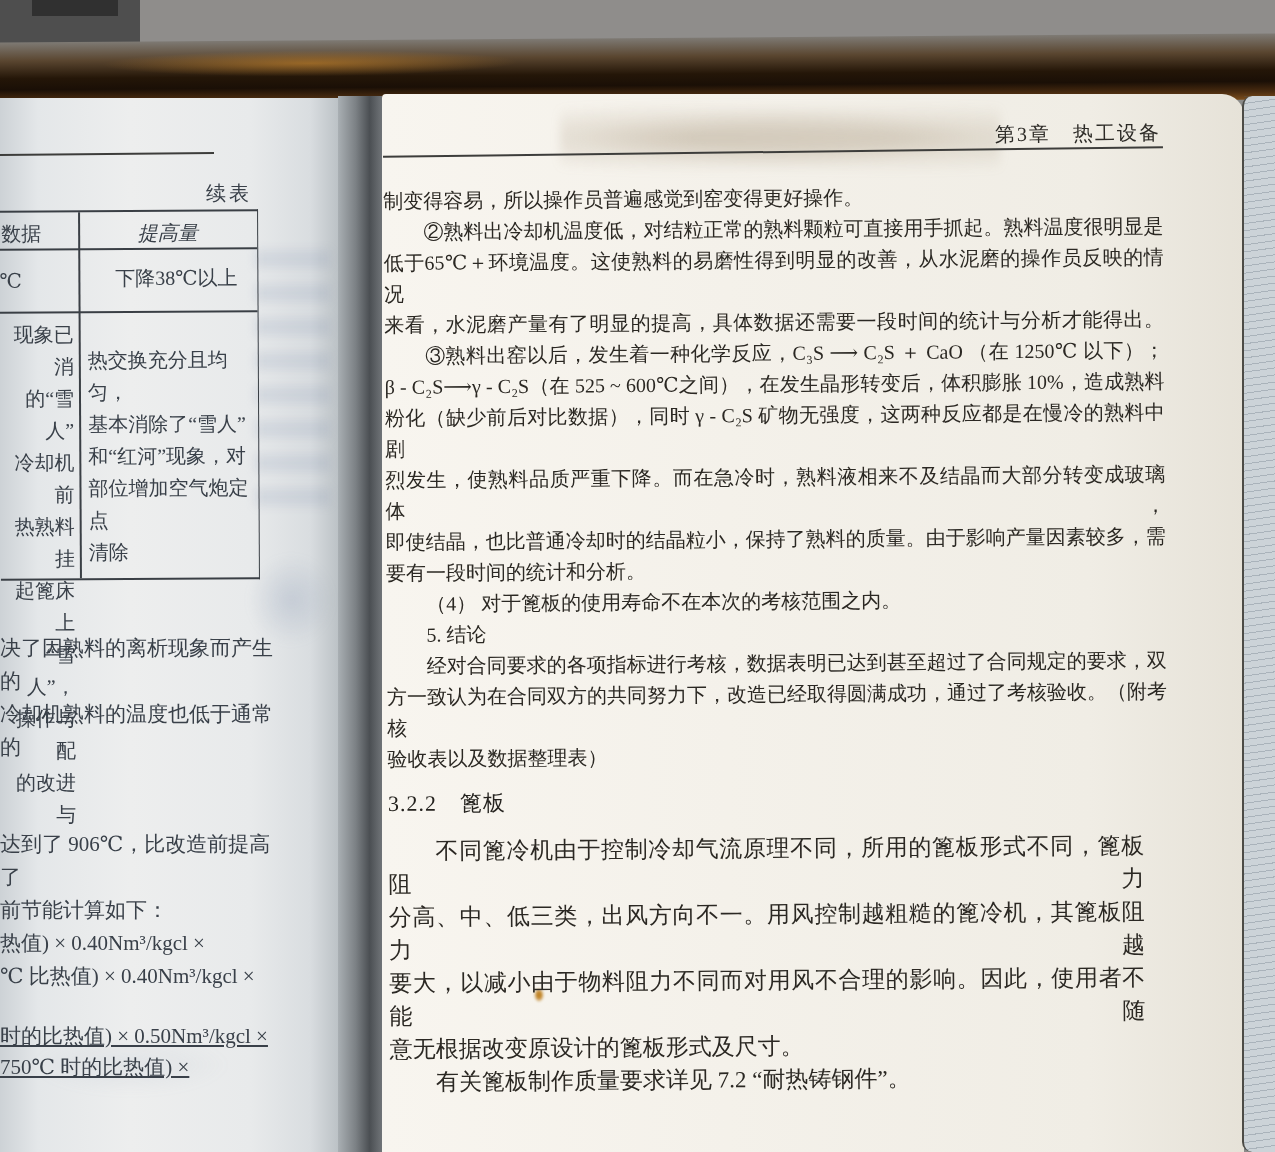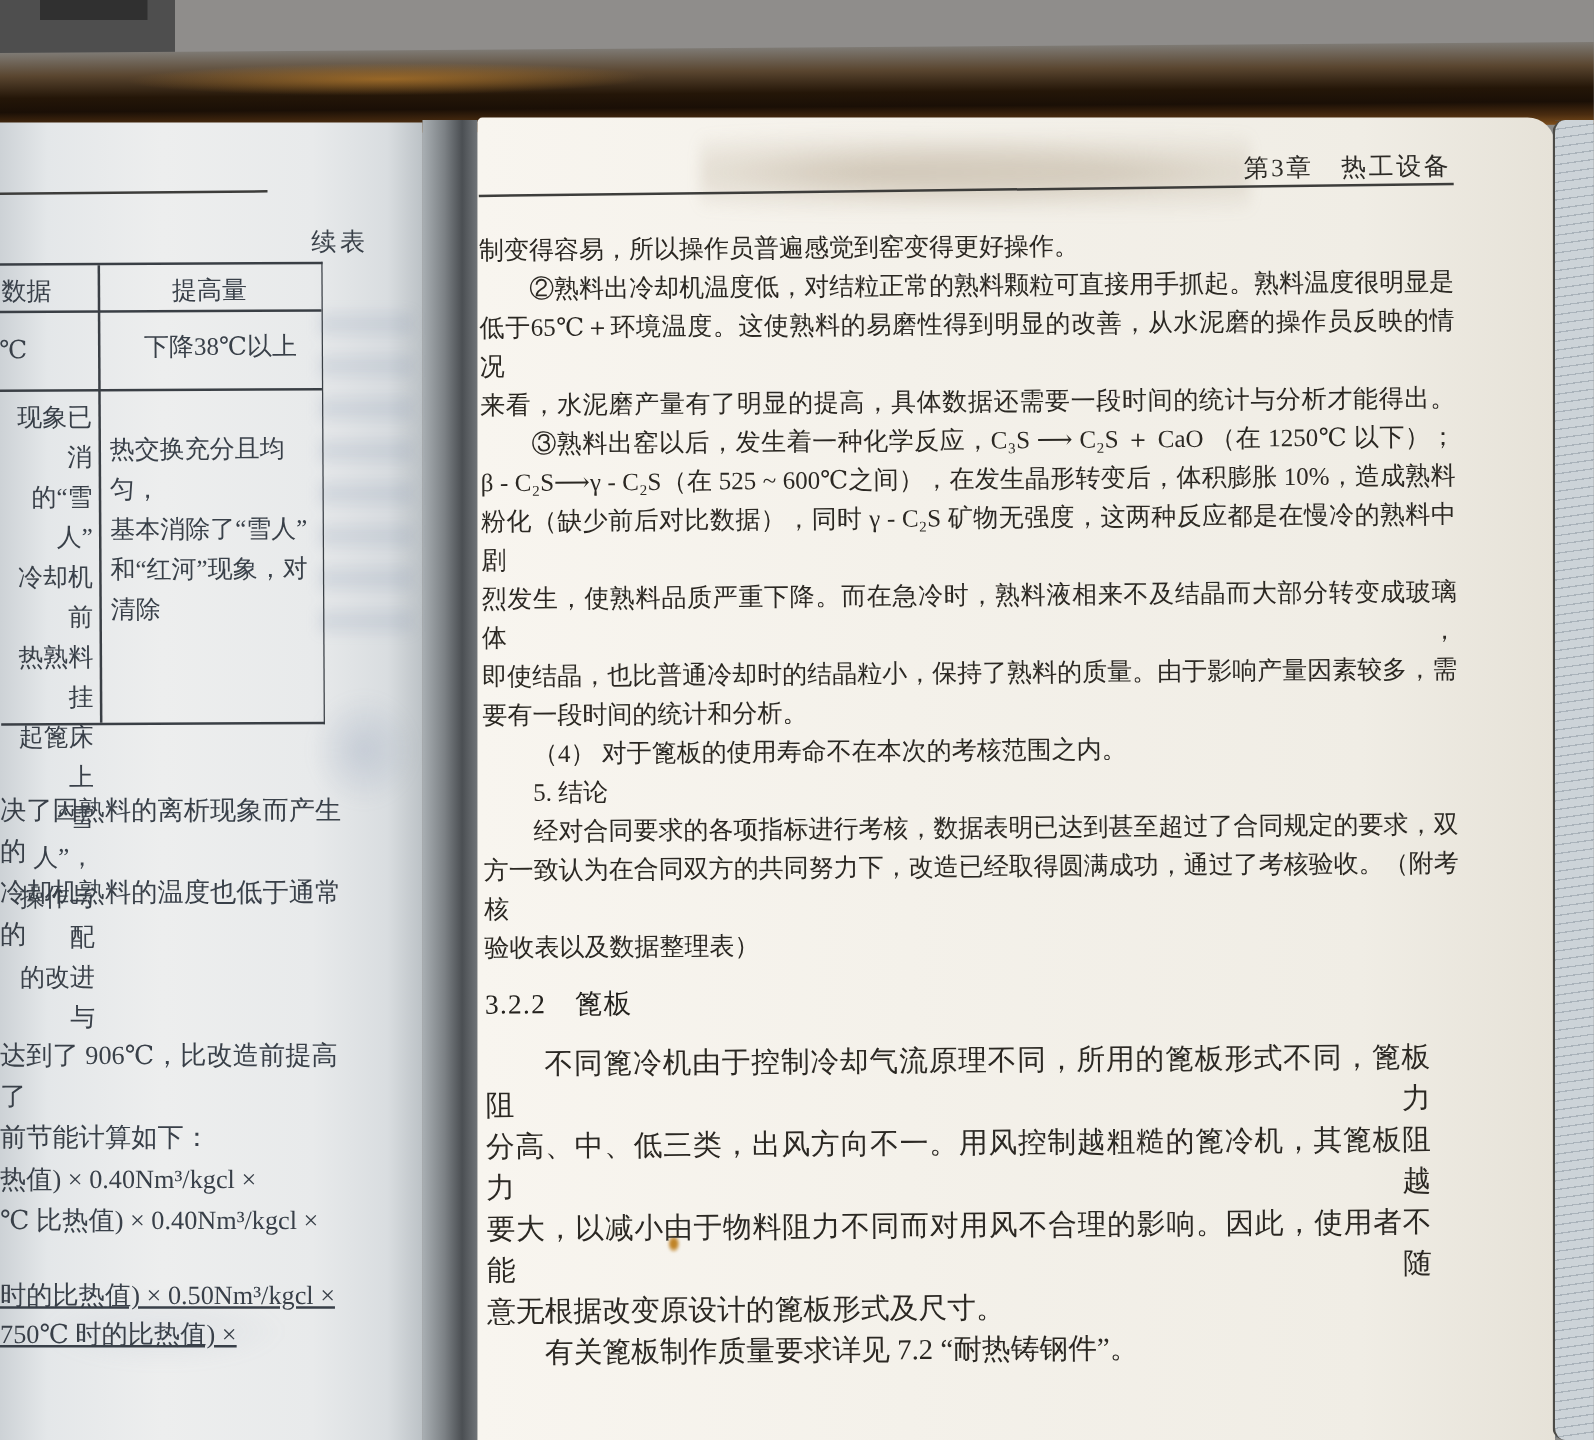--- a/index.html
+++ b/index.html
@@ -47,30 +47,30 @@
   
   .rule{position:absolute;height:2px;background:#3d3d3b;}
   .rule-left{left:0;top:153px;width:214px;transform:rotate(-0.5deg);}
   .rule-right{left:383px;top:151px;width:780px;transform:rotate(-0.7deg);}
   .chapter-header{position:absolute;left:383px;top:124px;width:778px;text-align:right;
      font-size:20px;letter-spacing:2px;color:#2c2a26;transform:rotate(-0.7deg);}
 
   
   .lp-text{color:#394049;}
   .continued-label{position:absolute;left:0;top:180px;width:252px;text-align:right;
-     padding-right:14px;font-size:20px;letter-spacing:3px;margin-left:43px;}
+     padding-right:14px;font-size:20px;letter-spacing:3px;}
   .lp-table{position:absolute;left:0;top:210px;width:258px;height:366px;
      border-top:2px solid #3a3f45;border-bottom:2px solid #3a3f45;border-right:1.5px solid #3a3f45;
      transform:rotate(-0.3deg);}
   .lp-col-divider{position:absolute;left:79px;top:0;bottom:0;width:1.5px;background:#3a3f45;}
   .lp-hline{position:absolute;left:0;width:100%;height:1.5px;background:#3a3f45;}
   .hl-1{top:36px;} .hl-2{top:99px;}
   .lp-cell{position:absolute;font-size:20px;line-height:32px;}
   .c-h1{left:2px;top:5px;}
-  .c-h2{left:79px;top:5px;width:179px;text-align:center;}
+  .c-h2{left:79px;top:5px;width:179px;text-align:center;font-style:italic;}
   .c-r1a{left:0;top:52px;}
   .c-r1b{left:79px;top:50px;width:196px;text-align:center;}
   .c-r2a{left:0;top:106px;width:74px;text-align:right;}
   .c-r2b{left:88px;top:132px;width:168px;}
   .lp-flow{position:absolute;left:0;top:632px;width:276px;font-size:21px;}
   .lh33{line-height:33px;} .lh31{line-height:31px;text-decoration:underline;}
   .gap64{height:64px;} .gap28{height:28px;}
 
   
   .rp-body{position:absolute;left:383px;top:186px;width:780px;
@@ -123,20 +123,21 @@
       <div>热熟料挂</div>
       <div>起篦床上</div>
       <div>“雪人”，</div>
       <div>操作与配</div>
       <div>的改进与</div>
     </div>
     <div class="lp-cell c-r2b">
       <div>热交换充分且均匀，</div>
       <div>基本消除了“雪人”</div>
       <div>和“红河”现象，对</div>
+      <div>部位增加空气炮定点</div>
       <div>清除</div>
     </div>
   </div>
 
   <div class="lp-flow lp-text">
     <div class="lh33">决了因熟料的离析现象而产生的</div>
     <div class="lh33">冷却机熟料的温度也低于通常的</div>
     <div class="gap64"></div>
     <div class="lh33">达到了 906℃，比改造前提高了</div>
     <div class="lh33">前节能计算如下：</div>

